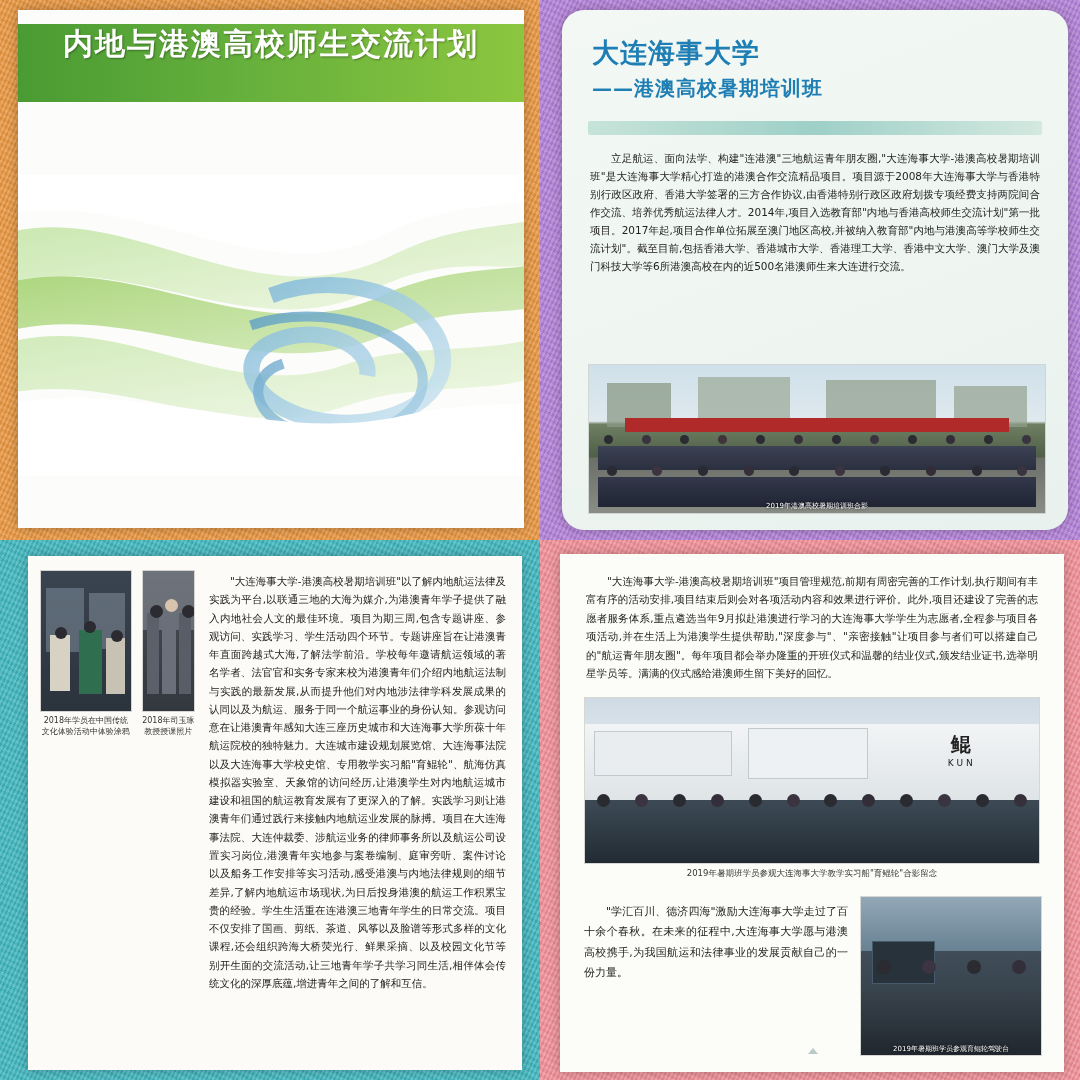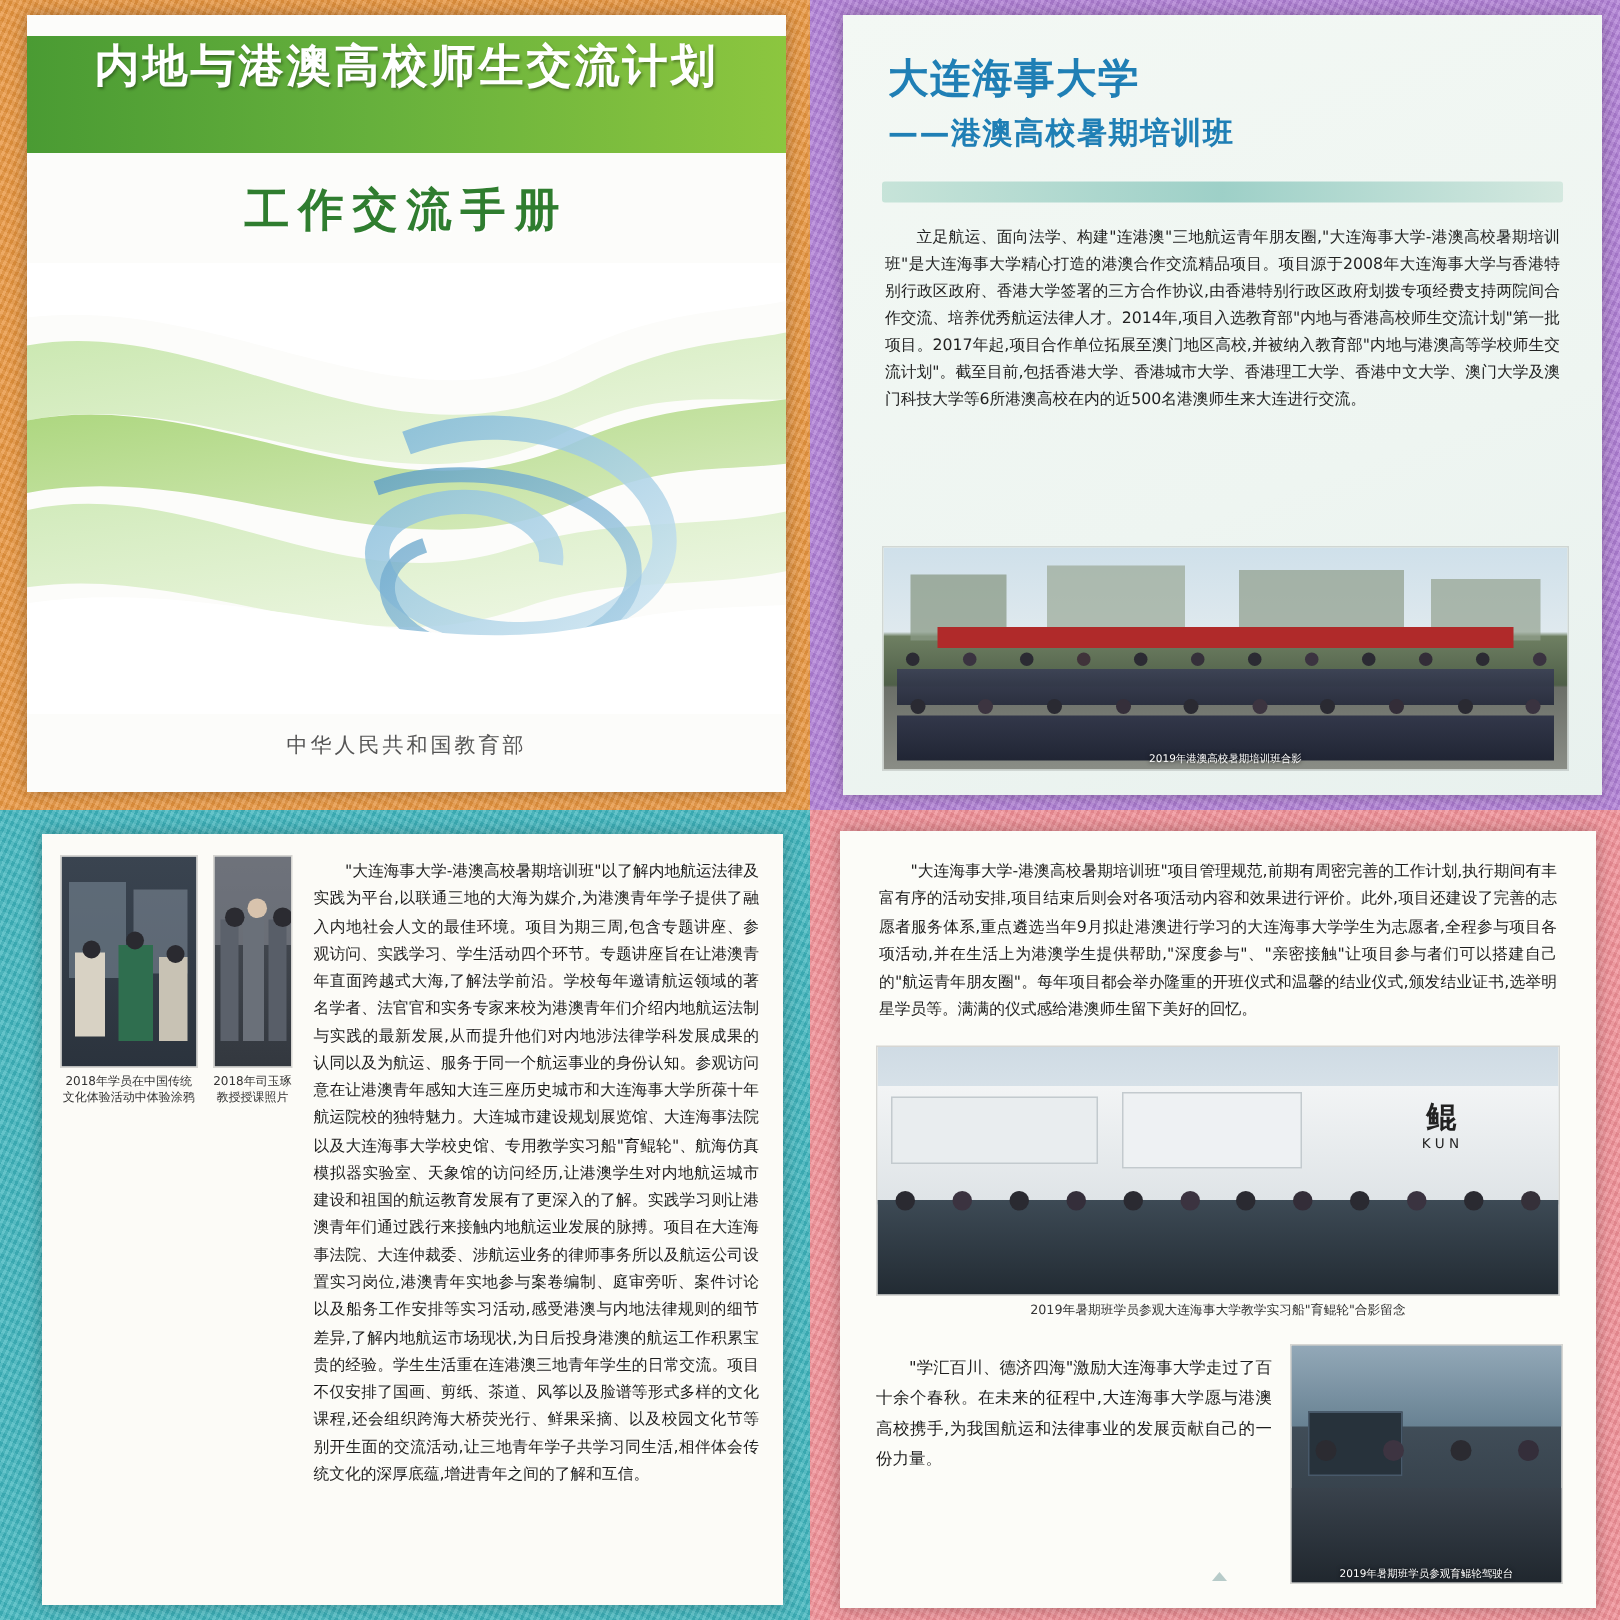--- a/index.html
+++ b/index.html
@@ -95,20 +95,21 @@
     font-size: 14px;
     color: #555;
     letter-spacing: 2px;
   }
 
   
   .tr .page {
     left: 22px; top: 10px; right: 12px; bottom: 10px;
     background: linear-gradient(160deg, #f3f8f4 0%, #eef5f1 60%, #e8f1ee 100%);
     box-shadow: 0 0 10px rgba(0,0,0,.25);
+    border-radius: 22px;
   }
   .tr-head { padding: 26px 30px 6px 30px; }
   .tr-h1 {
     color: #1f7fb5;
     font-size: 27px;
     font-weight: bold;
     letter-spacing: 1px;
     line-height: 1.25;
   }
   .tr-h2 {
@@ -277,21 +278,20 @@
 </head>
 <body>
 
 <div class="collage">
 
   <div class="cell tl">
     <div class="page">
       <div class="cover-band">
         <div class="t">内地与港澳高校师生交流计划</div>
       </div>
-      <div class="cover-sub">工作交流手册</div>
 
       <div class="cover-art">
         <svg viewBox="0 0 500 300" preserveAspectRatio="none">
           <defs>
             <linearGradient id="g1" x1="0" y1="0" x2="1" y2="1">
               <stop offset="0%" stop-color="#9fd06a"></stop>
               <stop offset="100%" stop-color="#d9ecc0"></stop>
             </linearGradient>
             <linearGradient id="g2" x1="0" y1="0" x2="1" y2="1">
               <stop offset="0%" stop-color="#bfe3a0"></stop>
@@ -309,21 +309,20 @@
           <path d="M-20,40 C120,10 240,120 360,60 C430,25 480,35 520,20 L520,0 L-20,0 Z" fill="#ffffff"></path>
           <path d="M-20,60 C110,20 230,150 370,80 C440,45 490,55 520,40 L520,90 C460,95 420,80 350,115 C230,175 110,70 -20,110 Z" fill="url(#g2)" opacity=".85"></path>
           <path d="M-20,110 C110,70 230,180 360,120 C430,88 490,98 520,86 L520,130 C470,142 430,128 360,160 C240,215 110,120 -20,158 Z" fill="url(#g1)" opacity=".9"></path>
           <path d="M-20,170 C100,130 200,230 320,190 C390,166 460,180 520,160 L520,200 C455,220 395,205 325,230 C205,272 95,190 -20,220 Z" fill="url(#g2)" opacity=".7"></path>
           <path d="M250,120 C330,90 420,130 420,185 C420,235 340,260 280,240 C225,222 215,180 255,165 C300,148 350,170 345,200" fill="none" stroke="url(#g3)" stroke-width="16" opacity=".85"></path>
           <path d="M230,150 C300,125 400,155 400,205 C400,248 330,272 275,255 C230,240 225,200 262,188" fill="none" stroke="url(#g4)" stroke-width="10" opacity=".8"></path>
           <path d="M-20,230 C120,200 250,270 380,240 C450,224 495,232 520,224 L520,300 L-20,300 Z" fill="#ffffff"></path>
         </svg>
       </div>
 
-      <div class="cover-pub">中华人民共和国教育部</div>
     </div>
   </div>
 
   <div class="cell tr">
     <div class="page">
       <div class="tr-head">
         <div class="tr-h1">大连海事大学</div>
         <div class="tr-h2">——港澳高校暑期培训班</div>
       </div>
       <div class="tr-rule"></div>

